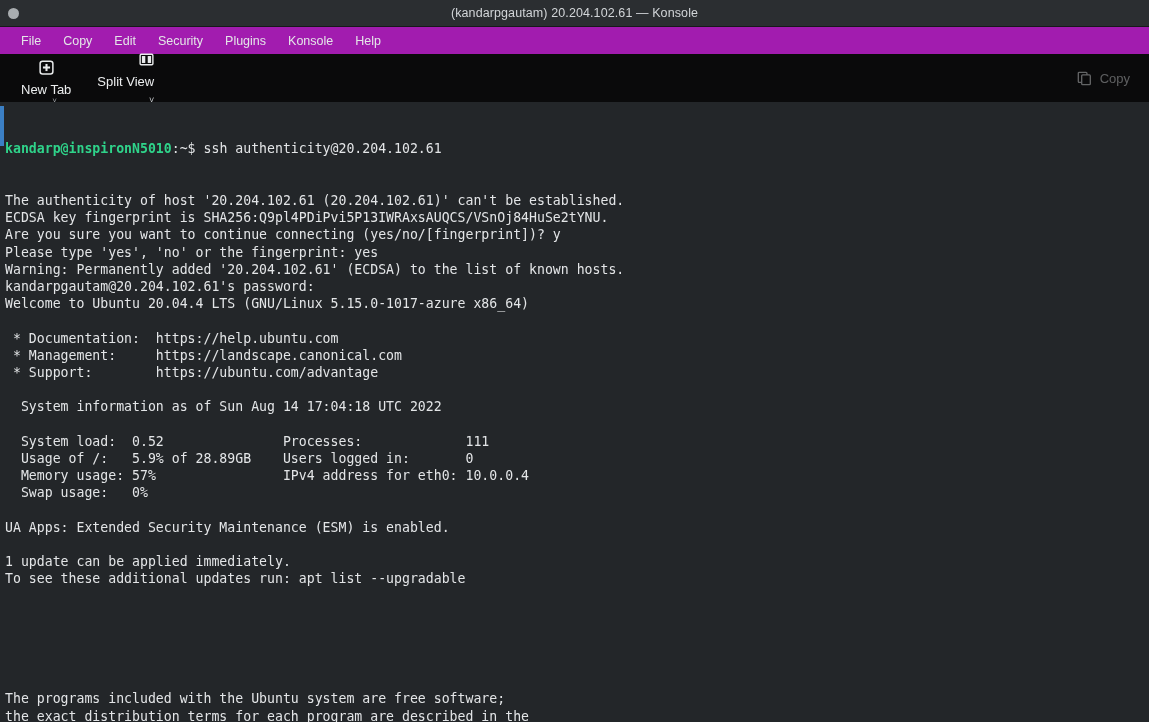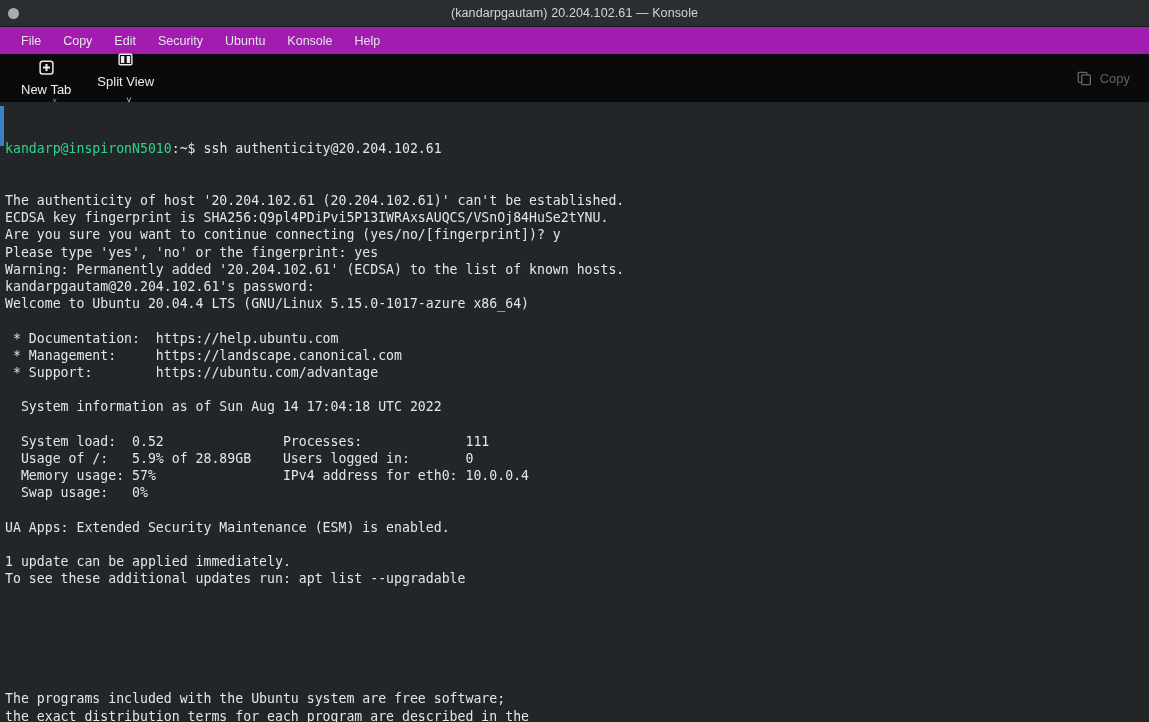--- a/index.html
+++ b/index.html
@@ -149,59 +149,59 @@
     right: 0;
     bottom: 0;
     font-family: "DejaVu Sans Mono", "Liberation Mono", monospace;
     font-size: 13.2px;
     line-height: 17.2px;
     color: #e3e5e7;
     white-space: pre;
     letter-spacing: 0px;
   }
   .t-line { height: 17.2px; }
-  .c-prompt-user { color: #2fd38a; font-weight: normal; }
+  .c-prompt-user { color: #2fd38a; font-weight: bold; }
   .c-prompt-path { color: #dfe1e3; }
   .c-default { color: #e3e5e7; }
 </style>
 </head>
 <body>
 
 <div id="titlebar">
   <div id="window-controls">
     <span class="win-dot"></span>
   </div>
   <div id="window-title">(kandarpgautam) 20.204.102.61 — Konsole</div>
 </div>
 
 <div id="menubar">
   <div class="menu-item">File</div>
   <div class="menu-item">Copy</div>
   <div class="menu-item">Edit</div>
   <div class="menu-item">Security</div>
-  <div class="menu-item">Ubuntu</div>
+  <div class="menu-item">Plugins</div>
   <div class="menu-item">Konsole</div>
   <div class="menu-item">Help</div>
 </div>
 
 <div id="toolbar">
 
   <div class="tb-btn">
     <span class="tb-icon">
       <svg width="15" height="15" viewBox="0 0 16 16">
         <rect x="1.2" y="1.2" width="13.6" height="13.6" rx="2.6" ry="2.6" fill="none" stroke="#e9ebec" stroke-width="1.6"></rect>
         <rect x="6.9" y="4.2" width="2.2" height="7.6" fill="#e9ebec"></rect>
         <rect x="4.2" y="6.9" width="7.6" height="2.2" fill="#e9ebec"></rect>
       </svg>
     </span>
     <span class="tb-label">New Tab</span>
     <span id="newtab-caret">˅</span>
   </div>
 
-  <div class="tb-btn" style="margin-left:12px;">
+  <div class="tb-btn" style="margin-left:12px;align-items:flex-end;">
     <span class="tb-icon">
       <svg width="15" height="15" viewBox="0 0 16 16">
         <rect x="1.2" y="2.4" width="13.6" height="11.2" rx="1.2" ry="1.2" fill="none" stroke="#e9ebec" stroke-width="1.5"></rect>
         <rect x="3.1" y="4.3" width="3.6" height="7.4" fill="#e9ebec"></rect>
         <rect x="9.3" y="4.3" width="3.6" height="7.4" fill="#e9ebec"></rect>
       </svg>
     </span>
     <span class="tb-label">Split View</span>
     <span class="tb-caret" style="margin-left:6px;">˅</span>
   </div>

